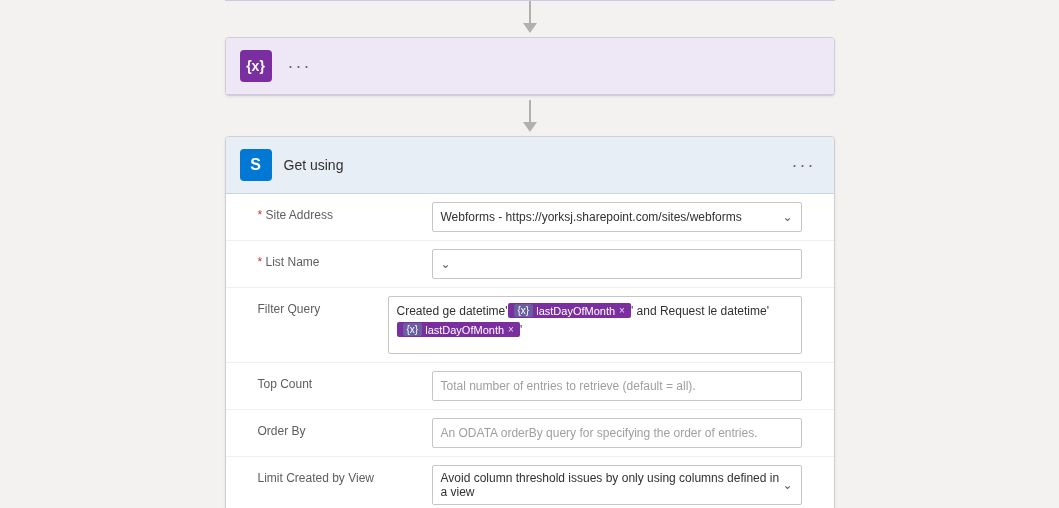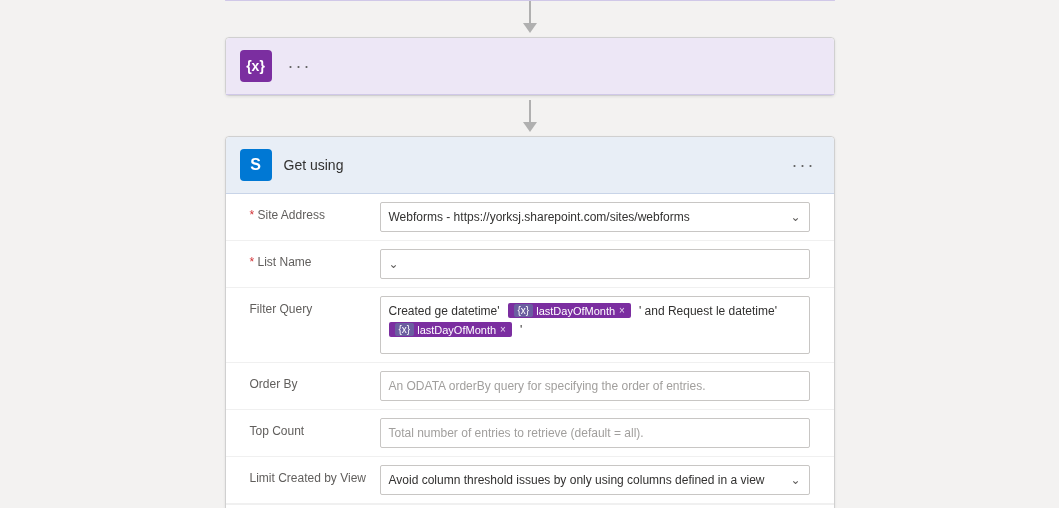--- a/index.html
+++ b/index.html
@@ -119,21 +119,21 @@
     }
 
     
     .card-body {
       padding: 0;
     }
 
     .field-row {
       display: flex;
       align-items: flex-start;
-      padding: 8px 24px;
+      padding: 8px 32px;
       border-bottom: 1px solid #f0f0f0;
       justify-content: center;
     }
 
     .field-row:last-child {
       border-bottom: none;
     }
 
     .field-label {
       width: 130px;
@@ -152,20 +152,21 @@
       border: 1px solid #c8c6c4;
       border-radius: 2px;
       padding: 5px 8px;
       font-size: 12px;
       color: #323130;
       background: #fff;
       display: flex;
       align-items: center;
       justify-content: space-between;
       min-height: 30px;
+      margin-left: 44px;
     }
 
     .field-value-placeholder {
       color: #a19f9d;
     }
 
     .chevron-icon {
       color: #605e5c;
       font-size: 12px;
     }
@@ -178,21 +179,21 @@
       padding: 6px 8px;
       font-size: 12px;
       background: #fff;
       min-height: 58px;
     }
 
     .filter-line1 {
       display: flex;
       align-items: center;
       flex-wrap: wrap;
-      gap: 8px;
+      gap: 0;
       margin-bottom: 4px;
     }
 
     .filter-text {
       color: #323130;
       font-size: 12px;
     }
 
     .token {
       display: inline-flex;
@@ -332,30 +333,30 @@
               <span class="token-icon">{x}</span>
               <span>lastDayOfMonth</span>
               <span class="token-close">×</span>
             </span>
             <span class="filter-text">'</span>
           </div>
         </div>
       </div>
 
       <div class="field-row">
+        <div class="field-label">Top Count</div>
+        <div class="field-value">
+          <span class="field-value-placeholder">Total number of entries to retrieve (default = all).</span>
+        </div>
+      </div>
+
+      <div class="field-row">
         <div class="field-label">Order By</div>
         <div class="field-value">
           <span class="field-value-placeholder">An ODATA orderBy query for specifying the order of entries.</span>
-        </div>
-      </div>
-
-      <div class="field-row">
-        <div class="field-label">Top Count</div>
-        <div class="field-value">
-          <span class="field-value-placeholder">Total number of entries to retrieve (default = all).</span>
         </div>
       </div>
 
       <div class="field-row">
         <div class="field-label">Limit Created by View</div>
         <div class="field-value">
           <span>Avoid column threshold issues by only using columns defined in a view</span>
           <span class="chevron-icon">⌄</span>
         </div>
       </div>

